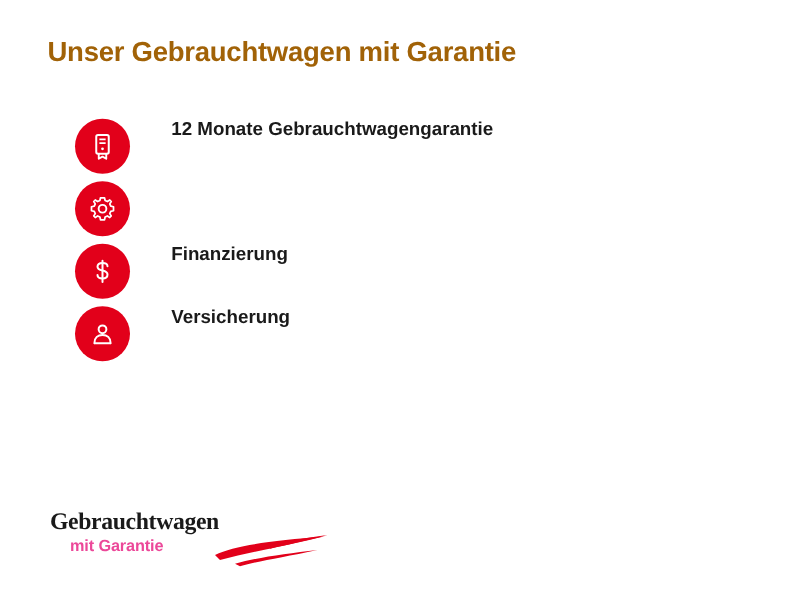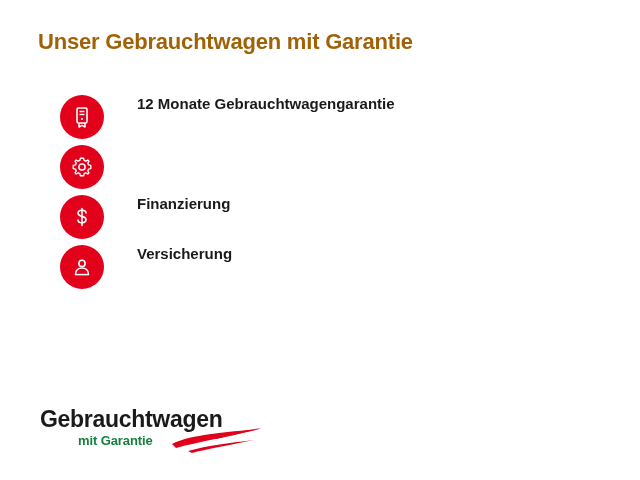--- a/index.html
+++ b/index.html
@@ -67,32 +67,33 @@
     white-space: nowrap;
   }
   .logo {
     position: absolute;
     left: 40px;
     top: 408px;
     width: 220px;
     height: 50px;
   }
   .logo-text-top {
-    font-size: 23px;
+    font-size: 19px;
     font-weight: bold;
     color: #1a1a1a;
     letter-spacing: -0.3px;
     line-height: 1;
+    font-family: Liberation Serif, serif;
   }
   .logo-text-bottom {
     font-size: 13px;
     font-weight: bold;
-    color: #15803d;
+    color: #ec4899;
     letter-spacing: -0.1px;
-    margin-left: 38px;
+    margin-left: 16px;
     margin-top: 3px;
     line-height: 1;
   }
   .logo-swoosh {
     position: absolute;
     left: 128px;
     top: 16px;
     width: 96px;
     height: 30px;
   }

